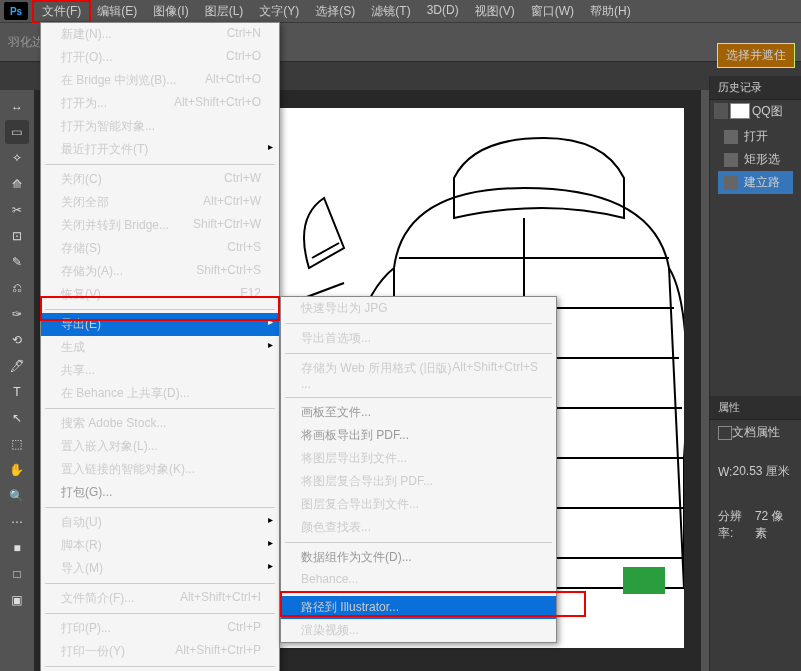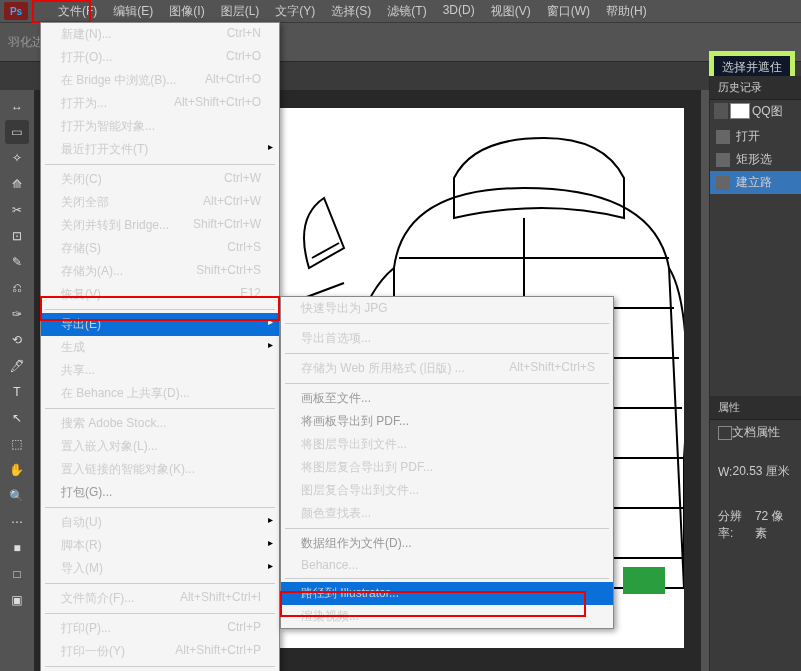--- a/index.html
+++ b/index.html
@@ -1,19 +1,19 @@
 <!DOCTYPE html>
 <html><head>
 <meta charset="utf-8">
 <style>
 * { margin: 0; padding: 0; box-sizing: border-box; font-family: "Microsoft YaHei", sans-serif; font-size: 12px; color: #ccc; }
 body { background: #535353; width: 801px; height: 671px; overflow: hidden; position: relative; }
 
 .menubar { height: 22px; background: #535353; display: flex; align-items: center; padding-left: 4px; }
-.ps-icon { width: 24px; height: 18px; background: #7f1d1d; color: #31a8ff; display: flex; align-items: center; justify-content: center; font-weight: bold; font-size: 10px; border-radius: 2px; margin-right: 22px; }
+.ps-icon { width: 24px; height: 18px; background: #000000; color: #31a8ff; display: flex; align-items: center; justify-content: center; font-weight: bold; font-size: 10px; border-radius: 2px; margin-right: 6px; }
 .menu-item { padding: 2px 8px; cursor: default; }
 
 .file-highlight-box { position: absolute; left: 32px; top: 0; width: 59px; height: 23px; border: 2px solid #e00; pointer-events: none; z-index: 50; }
 
 .optionsbar { height: 40px; background: #535353; border-top: 1px solid #393939; border-bottom: 1px solid #2a2a2a; display: flex; align-items: center; padding-left: 8px; gap: 14px; position: relative; }
 .opt-label { color: #aaa; }
 .opt-dropdown { background: #3f3f3f; border: 1px solid #2a2a2a; padding: 2px 18px 2px 8px; position: relative; }
 .opt-dropdown::after { content: "▾"; position: absolute; right: 4px; }
 
 .tabbar { height: 28px; background: #3a3a3a; display: flex; align-items: center; padding-left: 40px; }
@@ -22,42 +22,42 @@
 .toolbox { position: absolute; left: 0; top: 90px; width: 34px; background: #535353; display: flex; flex-direction: column; align-items: center; gap: 2px; padding-top: 4px; }
 .tool { width: 24px; height: 24px; display: flex; align-items: center; justify-content: center; color: #ddd; border-radius: 3px; }
 .tool.sel { background: #3a3a3a; }
 
 .canvas-area { position: absolute; left: 34px; top: 90px; right: 100px; bottom: 0; background: #282828; }
 .canvas { position: absolute; left: 10px; top: 18px; width: 640px; height: 540px; background: #fff; }
 .canvas svg { width: 100%; height: 100%; }
 
 .right-panels { position: absolute; right: 0; top: 76px; width: 92px; bottom: 0; background: #3a3a3a; border-left: 1px solid #2a2a2a; }
 .panel-header { background: #2e2e2e; padding: 4px 8px; color: #ccc; font-size: 11px; border-bottom: 1px solid #222; }
-.history-items { padding: 2px 0; }
+.history-items { padding: 2px 8px; }
 .hist-row { display: flex; align-items: center; padding: 3px 6px; gap: 6px; }
 .hist-row.sel { background: #3775b9; color: #fff; }
 .hist-icon { width: 14px; height: 14px; background: #666; }
 .prop-row { padding: 4px 8px; display: flex; gap: 0; align-items: center; }
 .thumb-row { display:flex; padding:3px 4px; gap:2px; }
 .thumb { width:20px; height:16px; background:#fff; border:1px solid #888; }
 
 .file-menu { position: absolute; left: 40px; top: 22px; width: 240px; background: #f5f5f5; border: 1px solid #888; box-shadow: 2px 2px 6px rgba(0,0,0,0.4); z-index: 100; }
 .fm-row { display: flex; justify-content: space-between; padding: 3px 18px 3px 20px; color: #000; position: relative; }
 .fm-row.highlighted { background: #0a6fd8; color: #fff; }
 .fm-sep { height: 1px; background: #ccc; margin: 3px 4px; }
 .fm-arrow::after { content: "▸"; position: absolute; right: 6px; font-size: 10px; }
 
 .export-highlight-box { position: absolute; left: 40px; top: 296px; width: 240px; height: 25px; border: 2px solid #e00; pointer-events: none; z-index: 160; }
 
-.export-submenu { position: absolute; left: 280px; top: 296px; width: 334px; background: #f5f5f5; border: 1px solid #888; box-shadow: 2px 2px 6px rgba(0,0,0,0.4); z-index: 150; }
+.export-submenu { position: absolute; left: 280px; top: 296px; width: 277px; background: #f5f5f5; border: 1px solid #888; box-shadow: 2px 2px 6px rgba(0,0,0,0.4); z-index: 150; }
 
 .path-highlight-box { position: absolute; left: 280px; top: 591px; width: 306px; height: 26px; border: 2px solid #e00; pointer-events: none; z-index: 160; }
 
 .dimmed { color: #999; }
-.btn-mask { position:absolute; right:6px; top:28px; background:#0f172a; padding:3px 8px; border:5px solid #bef264; }
+.btn-mask { position:absolute; right:6px; top:20px; background:#a16207; padding:3px 8px; border:1px solid #bef264; }
 </style>
 </head>
 <body>
 
 <div class="menubar">
   <div class="ps-icon">Ps</div>
   <div id="menubar-items" style="display: flex;">
       <span class="menu-item">文件(F)</span>
       <span class="menu-item">编辑(E)</span>
       <span class="menu-item">图像(I)</span>

